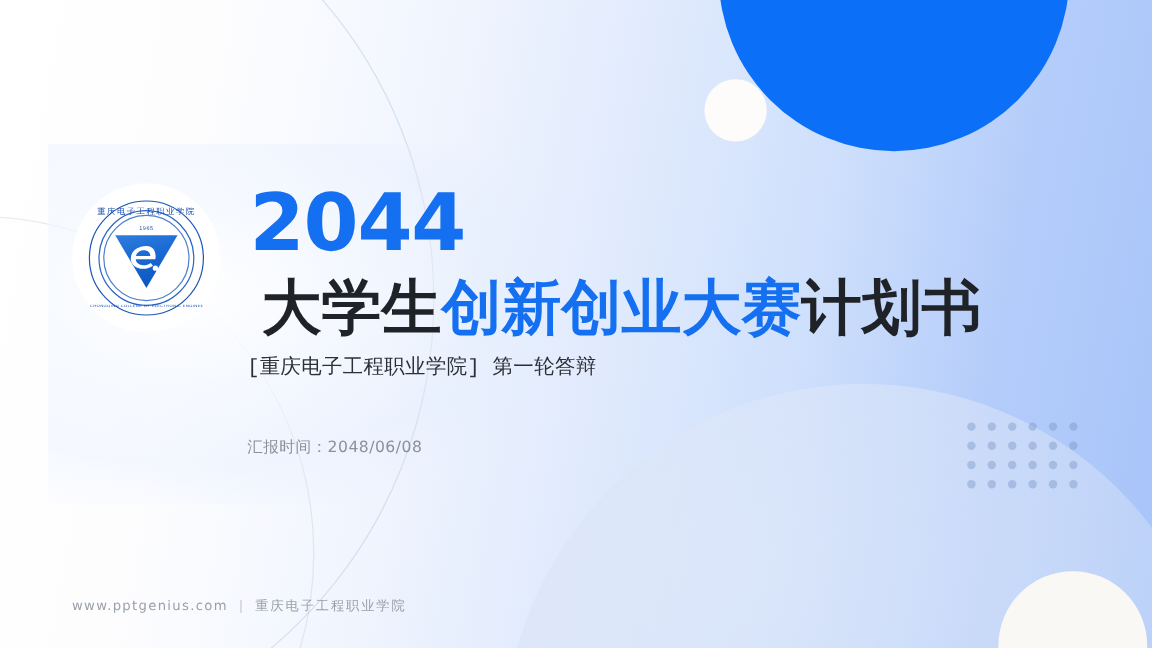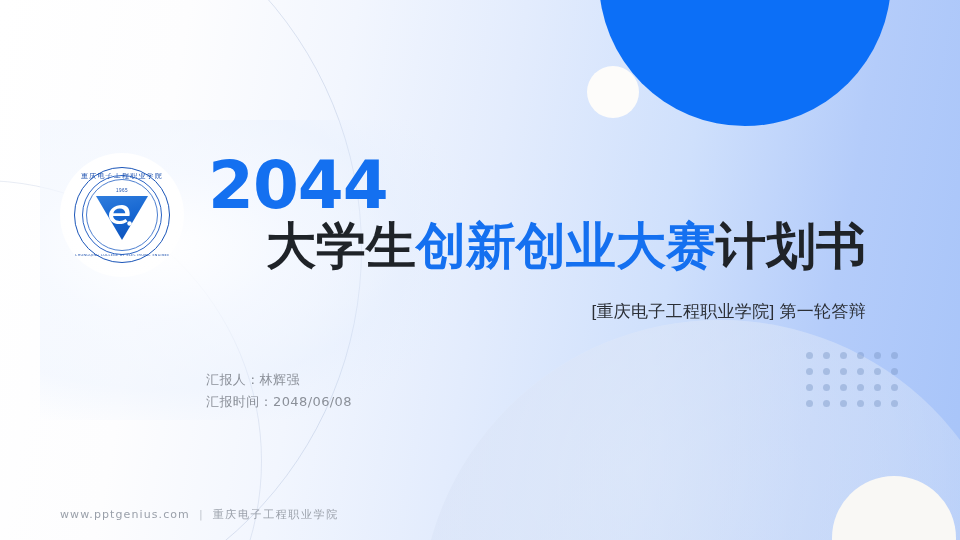--- a/index.html
+++ b/index.html
@@ -183,45 +183,43 @@
     margin: 0 0 2px 2px;
   }
   .title {
     font-family: "DejaVu Sans", "Liberation Sans", sans-serif;
     font-weight: 700;
     font-size: 50px;
     line-height: 1.05;
     color: #1f2328;
     letter-spacing: 0px;
     white-space: nowrap;
-    margin: 0;
-    text-align: right;
+    margin: 12px;
   }
   .title .hl { color: #1470f0; }
   .subtitle {
-    margin-top: 28px;
-    font-family: Liberation Sans, sans-serif;
+    margin-top: 12px;
+    font-family: Liberation Mono, monospace;
     font-size: 17px;
     color: #2b2f36;
     letter-spacing: .3px;
-    text-align: right;
   }
   .meta {
     margin-top: 46px;
     font-family: "DejaVu Sans", "Liberation Sans", sans-serif;
     font-size: 13px;
     line-height: 1.65;
     color: #8b9099;
     letter-spacing: .4px;
   }
 
   
   .footer {
     position: absolute;
-    left: 60px; bottom: 18px;
+    left: 60px; bottom: 28px;
     font-family: "DejaVu Sans", "Liberation Sans", sans-serif;
     font-size: 11px;
     color: #9aa0aa;
     letter-spacing: 1.1px;
     display: flex;
     align-items: center;
     gap: 9px;
     justify-content: flex-end;
   }
   .footer .sep { color: #c2c7cf; }
@@ -290,21 +288,20 @@
     </div>
   </div>
 
   <div class="text-block">
     <div class="year">2044</div>
     <h1 class="title">
       <span>大学生</span><span class="hl">创新创业大赛</span><span>计划书</span>
     </h1>
     <div class="subtitle">[重庆电子工程职业学院] 第一轮答辩</div>
     <div class="meta">
-      <div>汇报人：林辉强</div>
       <div>汇报时间：2048/06/08</div>
     </div>
   </div>
 
   <div class="footer">
     <span>www.pptgenius.com</span>
     <span class="sep">|</span>
     <span class="org">重庆电子工程职业学院</span>
   </div>
 

